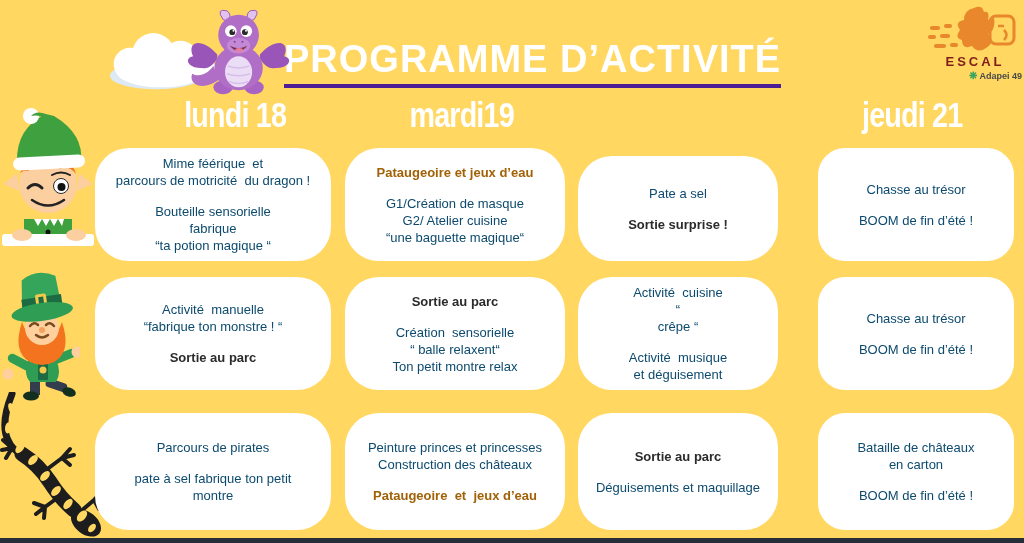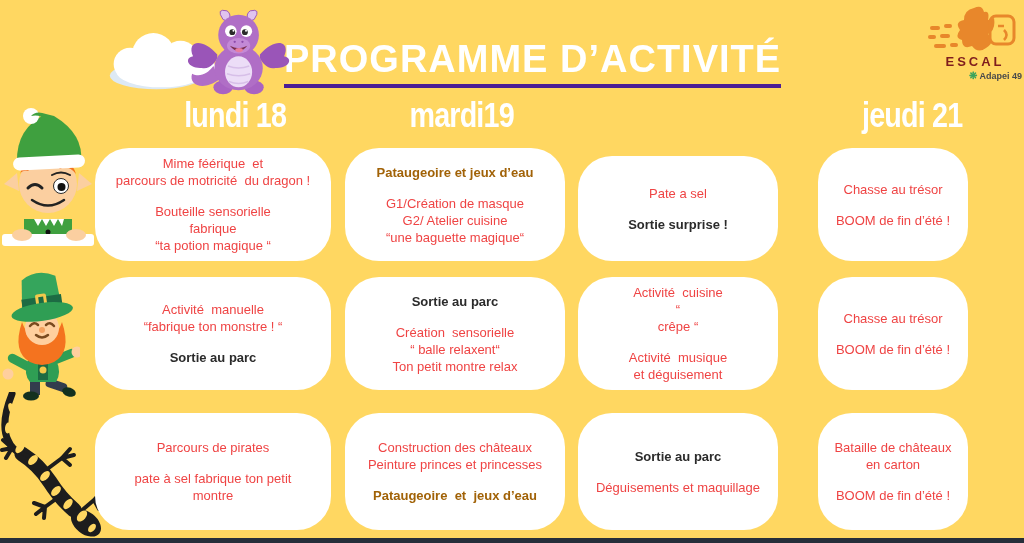--- a/index.html
+++ b/index.html
@@ -19,28 +19,28 @@
     display:flex;align-items:center;justify-content:center;white-space:pre;
   }
   .day .cond{display:inline-block;transform:scaleX(.82);letter-spacing:-1px;}
   .d0{left:105px;width:260px;} .d1{left:352px;width:220px;}
   .d2{left:575px;width:210px;} .d3{left:815px;width:195px;}
   .card{
     position:absolute;background:#FFFFFF;border-radius:34px;
     display:flex;flex-direction:column;align-items:center;justify-content:center;
     padding:6px 4px;box-sizing:border-box;text-align:center;
   }
-  .ln{font-size:13px;line-height:17px;min-height:17px;color:#ef4444;white-space:pre;}
+  .ln{font-size:13px;line-height:17px;min-height:17px;color:#0c4a6e;white-space:pre;}
   .ln.b{font-weight:700;color:#2B2B2B;}
   .ln.a{font-weight:700;color:#a16207;}
   .ln.sp{min-height:14px;height:14px;}
   
   .r0{top:148px;height:113px;} .r1{top:277px;height:113px;} .r2{top:413px;height:117px;}
   .c0{left:95px;width:236px;} .c1{left:345px;width:220px;}
-  .c2{left:578px;width:200px;} .c3{left:818px;width:150px;}
+  .c2{left:578px;width:200px;} .c3{left:818px;width:196px;border-radius:27px;}
   .r0.c2{top:156px;height:105px;}
   .art{position:absolute;}
   .art-dragon{left:100px;top:6px;width:190px;height:92px;}
   .art-elf{left:2px;top:106px;width:92px;height:140px;}
   .art-leprechaun{left:0px;top:266px;width:80px;height:135px;}
   .art-salamander{left:0px;top:392px;width:114px;height:151px;}
   .logo{position:absolute;left:928px;top:4px;width:94px;height:78px;text-align:center;}
   .logo-brand{font-size:13px;font-weight:700;color:#7f1d1d;letter-spacing:3px;margin-top:-2px;}
   .logo-org{font-size:9px;font-weight:700;color:#4A4A4A;margin-top:1px;text-align:right;}
   .logo-org .glyph{color:#3AA35C;font-size:10px;}
@@ -230,22 +230,22 @@
       <div class="ln sp"></div>
       <div class="ln">BOOM de fin d’été !</div>
     </div>
   <div class="card r2 c0">
       <div class="ln">Parcours de pirates</div>
       <div class="ln sp"></div>
       <div class="ln">pate à sel fabrique ton petit</div>
       <div class="ln">montre</div>
     </div>
   <div class="card r2 c1">
+      <div class="ln">Peinture princes et princesses</div>
       <div class="ln">Construction des châteaux</div>
-      <div class="ln">Peinture princes et princesses</div>
       <div class="ln sp"></div>
       <div class="ln a">Pataugeoire  et  jeux d’eau</div>
     </div>
   <div class="card r2 c2">
       <div class="ln b">Sortie au parc</div>
       <div class="ln sp"></div>
       <div class="ln">Déguisements et maquillage</div>
     </div>
   <div class="card r2 c3">
       <div class="ln">Bataille de châteaux</div>

